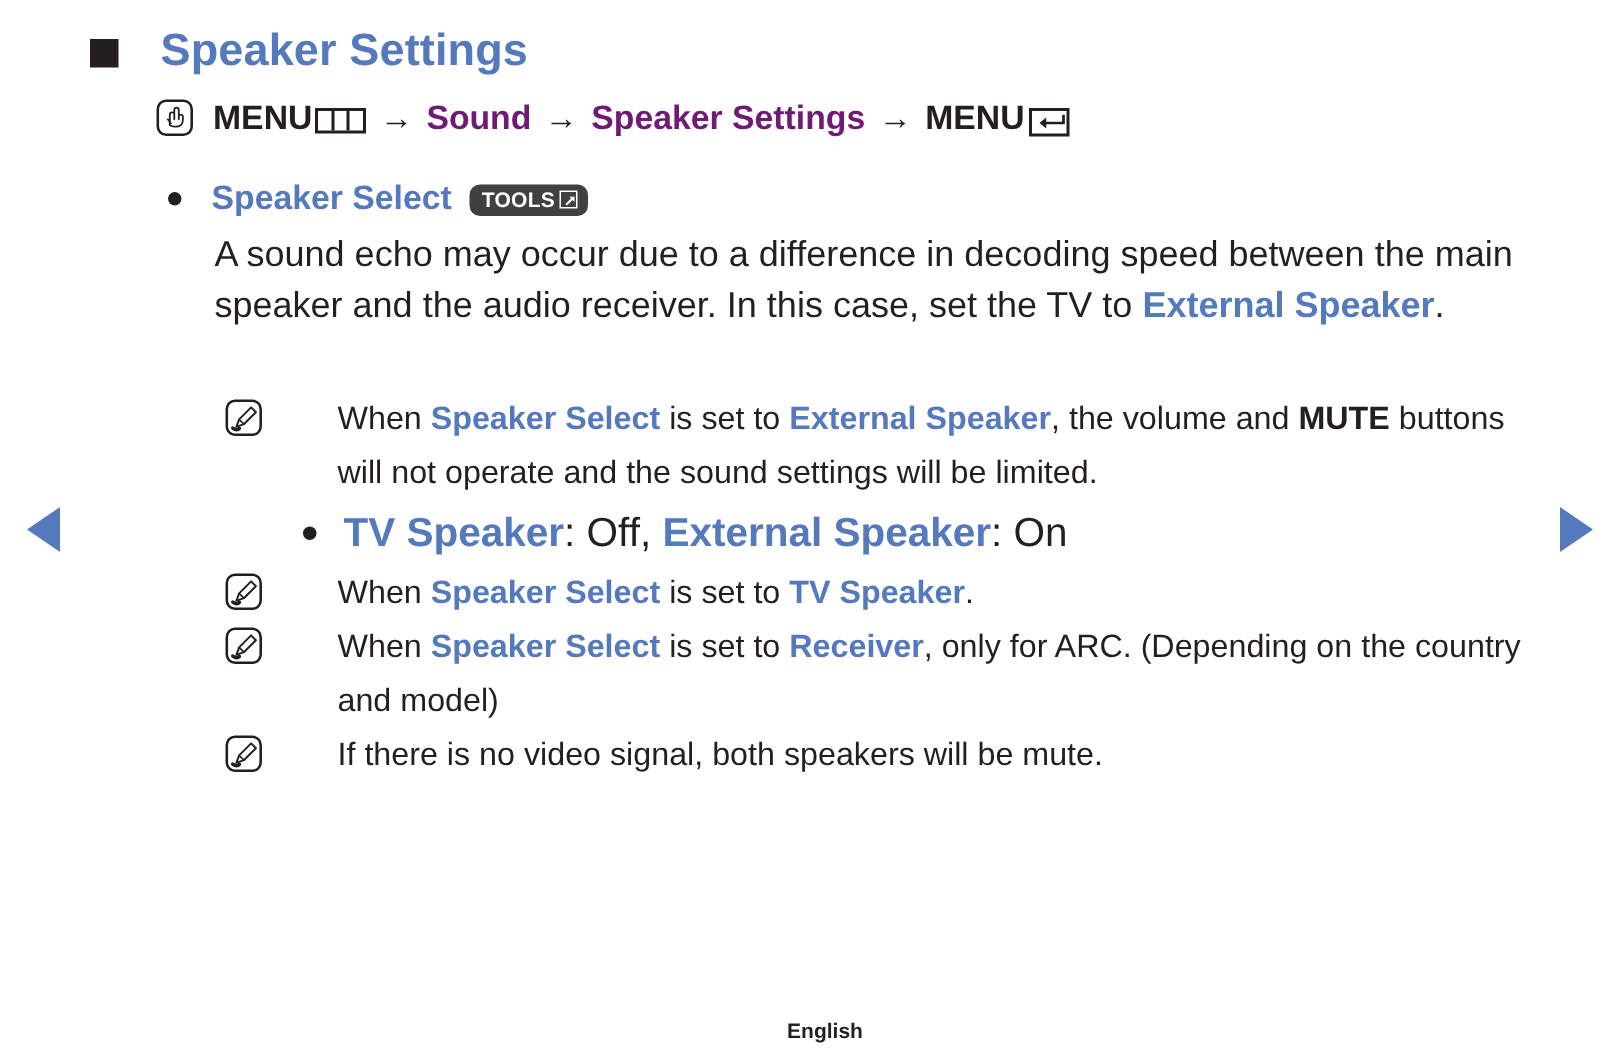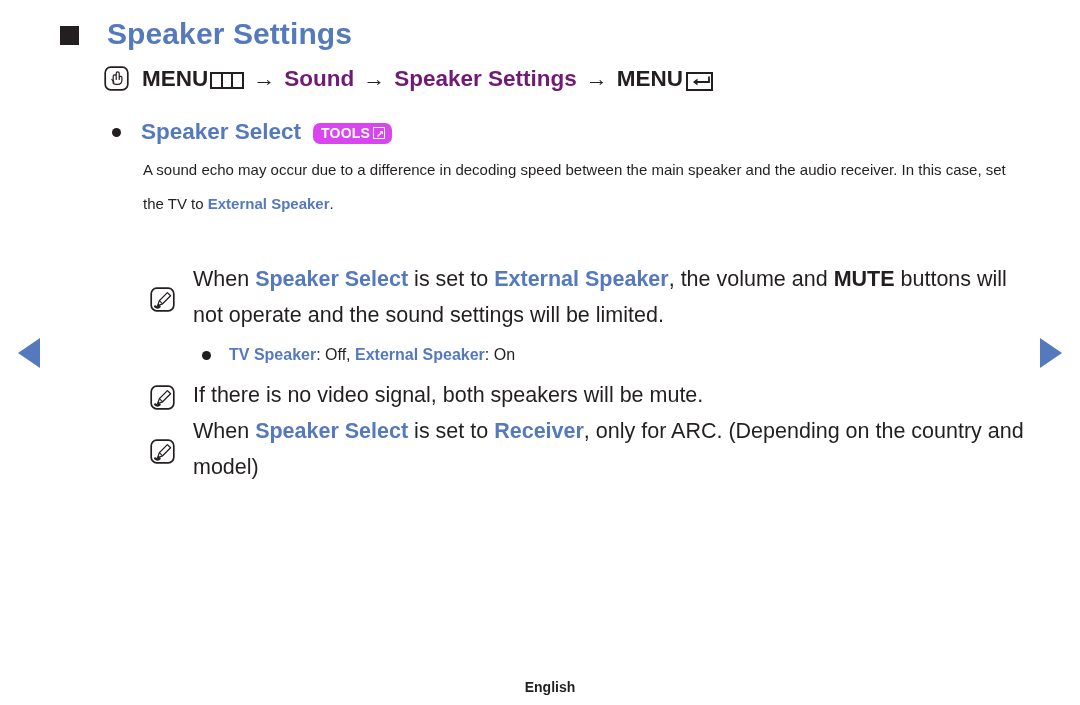--- a/index.html
+++ b/index.html
@@ -143,21 +143,21 @@
   .lvl1-label {
     font-size: 22.5px;
     font-weight: bold;
     color: #5579bd;
     margin-right: 12px;
   }
   .tools-badge {
     display: inline-flex;
     align-items: center;
     gap: 3px;
-    background: #d946ef;
+    background: #404040;
     color: #ffffff;
     border-radius: 7px;
     padding: 3px 7px 4px 8px;
     font-size: 14px;
     font-weight: bold;
     letter-spacing: .2px;
     line-height: 1;
     position: relative;
     top: 1px;
   }
@@ -168,37 +168,38 @@
     position: relative;
   }
   .tools-badge .glyph svg { position: absolute; left: -1px; top: -1px; }
 
   
   .body-block {
     position: absolute;
     left: 143px;
     top: 153px;
     width: 880px;
-    font-size: 15px;
+    font-size: 24px;
     line-height: 34px;
     color: #231f20;
   }
   .body-block b { color: #5579bd; font-weight: bold; }
 
   
   .notes {
     position: absolute;
     left: 150px;
     top: 261px;
     width: 880px;
   }
   .note-row {
     display: flex;
-    align-items: center;
+    align-items: flex-start;
     margin-bottom: 0px;
+    gap: 32px;
   }
   .icon-note {
     width: 25px; height: 25px;
     flex: 0 0 auto;
     margin-right: 18px;
     margin-top: 5px;
   }
   .note-text {
     font-size: 21.5px;
     line-height: 36px;
@@ -211,21 +212,21 @@
   
   .sub-row {
     display: flex;
     align-items: flex-start;
     margin-left: 52px;
     margin-top: 4px;
     margin-bottom: 4px;
   }
   .sub-row .dot-bullet { margin-top: 14px; margin-right: 18px; }
   .sub-text {
-    font-size: 16px;
+    font-size: 27px;
     line-height: 36px;
     color: #231f20;
   }
   .sub-text b { color: #5579bd; font-weight: bold; }
 
   
   .footer {
     position: absolute;
     left: 0; right: 0;
     top: 679px;
@@ -306,28 +307,37 @@
         <span class="dot-bullet"></span>
         <div class="sub-text"><b class="blue">TV Speaker</b><span>: Off, </span><b class="blue">External Speaker</b><span>: On</span></div>
       </div>
       <div class="note-row">
         <span class="icon-note"><svg viewBox="0 0 25 25" width="25" height="25">
             <rect x="1.2" y="1.2" width="22.6" height="22.6" rx="5.5" ry="5.5" fill="#ffffff" stroke="#231f20" stroke-width="1.7"></rect>
             <path d="M17.4 5.6 L9.4 13.6 L7.6 18.6 L12.6 16.8 L20.6 8.8 Z" fill="#ffffff" stroke="#231f20" stroke-width="1.3" stroke-linejoin="round"></path>
             <path d="M9.4 13.6 L12.6 16.8" stroke="#231f20" stroke-width="1.1"></path>
             <path d="M5.2 19.4 c1.6 1.6 3.6 1.2 4.4 .2" stroke="#231f20" stroke-width="2.4" fill="none" stroke-linecap="round"></path>
           </svg></span>
-        <div class="note-text"><span>If there is no video signal, both speakers will be mute.</span></div>
+        <div class="note-text"><span>When </span><b class="blue">Speaker Select</b><span> is set to </span><b class="blue">TV Speaker</b><span>.</span></div>
       </div>
       <div class="note-row">
         <span class="icon-note"><svg viewBox="0 0 25 25" width="25" height="25">
             <rect x="1.2" y="1.2" width="22.6" height="22.6" rx="5.5" ry="5.5" fill="#ffffff" stroke="#231f20" stroke-width="1.7"></rect>
             <path d="M17.4 5.6 L9.4 13.6 L7.6 18.6 L12.6 16.8 L20.6 8.8 Z" fill="#ffffff" stroke="#231f20" stroke-width="1.3" stroke-linejoin="round"></path>
             <path d="M9.4 13.6 L12.6 16.8" stroke="#231f20" stroke-width="1.1"></path>
             <path d="M5.2 19.4 c1.6 1.6 3.6 1.2 4.4 .2" stroke="#231f20" stroke-width="2.4" fill="none" stroke-linecap="round"></path>
           </svg></span>
         <div class="note-text"><span>When </span><b class="blue">Speaker Select</b><span> is set to </span><b class="blue">Receiver</b><span>, only for ARC. (Depending on the country and model)</span></div>
       </div>
+      <div class="note-row">
+        <span class="icon-note"><svg viewBox="0 0 25 25" width="25" height="25">
+            <rect x="1.2" y="1.2" width="22.6" height="22.6" rx="5.5" ry="5.5" fill="#ffffff" stroke="#231f20" stroke-width="1.7"></rect>
+            <path d="M17.4 5.6 L9.4 13.6 L7.6 18.6 L12.6 16.8 L20.6 8.8 Z" fill="#ffffff" stroke="#231f20" stroke-width="1.3" stroke-linejoin="round"></path>
+            <path d="M9.4 13.6 L12.6 16.8" stroke="#231f20" stroke-width="1.1"></path>
+            <path d="M5.2 19.4 c1.6 1.6 3.6 1.2 4.4 .2" stroke="#231f20" stroke-width="2.4" fill="none" stroke-linecap="round"></path>
+          </svg></span>
+        <div class="note-text"><span>If there is no video signal, both speakers will be mute.</span></div>
+      </div>
     </div>
 
   <div class="footer">English</div>
 
 </div>
 
 </body></html>

